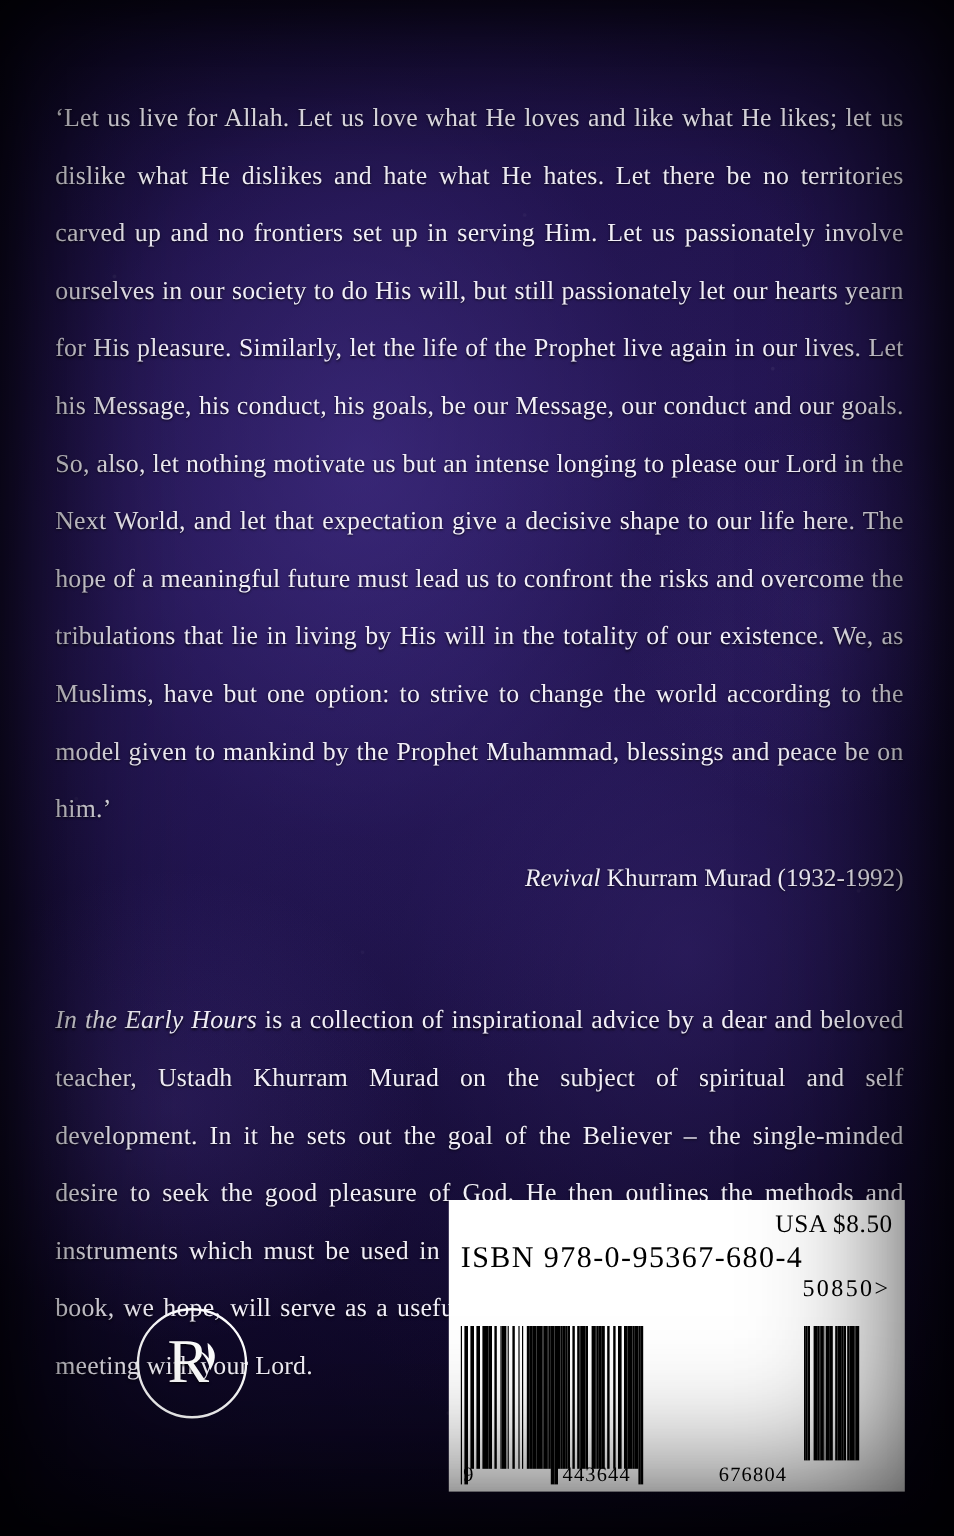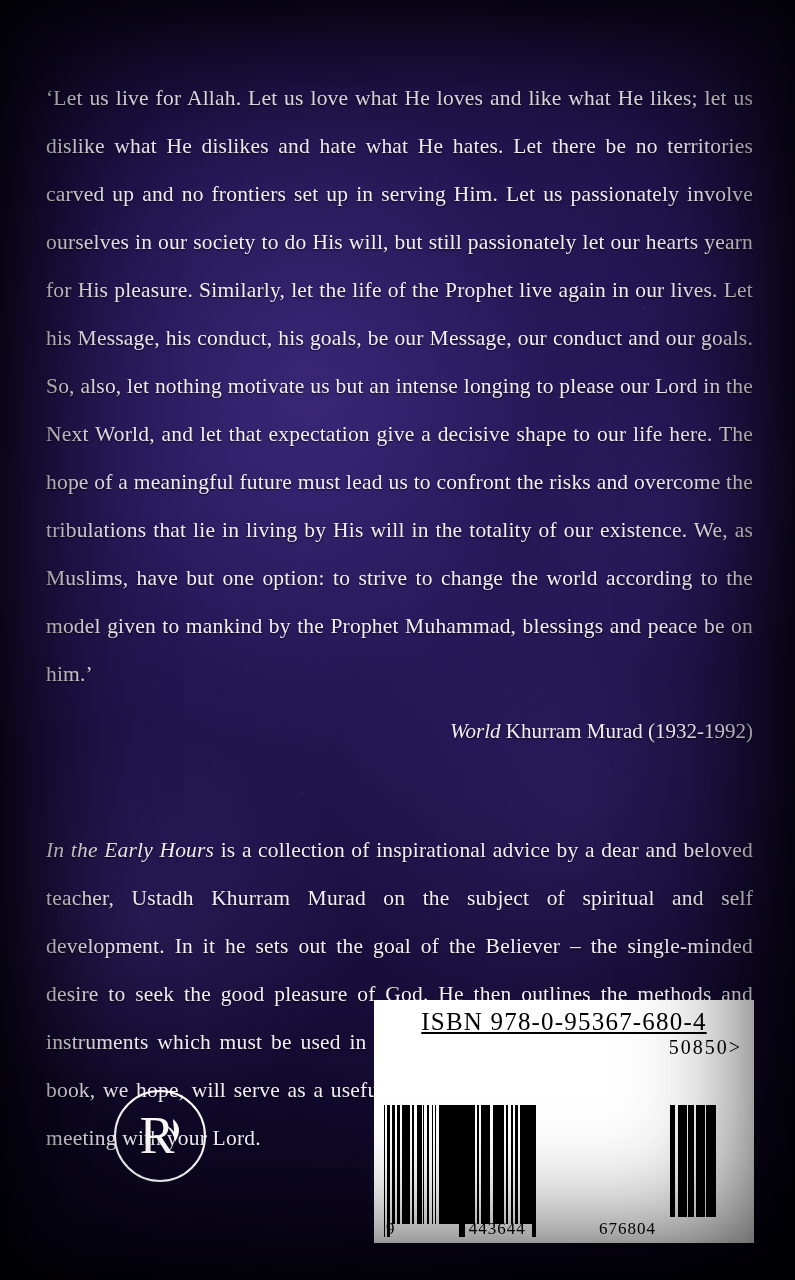--- a/index.html
+++ b/index.html
@@ -86,25 +86,24 @@
     display: flex;
     flex-direction: column;
   }
   .price {
     text-align: right;
     font-size: 21px;
     letter-spacing: 0.5px;
     margin-top: 2px;
   }
   .isbn-text {
-    text-align: center;
+    text-align: left;
     font-size: 25px;
     letter-spacing: 1.2px;
     margin-top: 2px;
-    text-decoration: underline;
   }
   .ean5row {
     text-align: right;
     font-size: 20px;
     letter-spacing: 2px;
     margin-top: 0px;
     padding-right: 2px;
   }
   .bars-area {
     display: flex;
@@ -185,41 +184,42 @@
 </style>
 </head>
 <body>
 
 <div class="page">
   <div class="tex"></div>
 
   <div class="content">
     <p class="quote">‘Let us live for Allah. Let us love what He loves and like what He likes; let us dislike what He dislikes and hate what He hates. Let there be no territories carved up and no frontiers set up in serving Him. Let us passionately involve ourselves in our society to do His will, but still passionately let our hearts yearn for His pleasure. Similarly, let the life of the Prophet live again in our lives. Let his Message, his conduct, his goals, be our Message, our conduct and our goals. So, also, let nothing motivate us but an intense longing to please our Lord in the Next World, and let that expectation give a decisive shape to our life here. The hope of a meaningful future must lead us to confront the risks and overcome the tribulations that lie in living by His will in the totality of our existence. We, as Muslims, have but one option: to strive to change the world according to the model given to mankind by the Prophet Muhammad, blessings and peace be on him.’</p>
     <div class="attrib">
-      <span class="ital">World</span>
+      <span class="ital">Revival</span>
       <span>Khurram Murad (1932-1992)</span>
     </div>
 
     <div class="blurb-wrap">
       <p class="blurb"><span class="ital">In the Early Hours</span><span> is a collection of inspirational advice by a dear and beloved teacher, Ustadh Khurram Murad on the subject of spiritual and self development. In it he sets out the goal of the Believer – the single-minded desire to seek the good pleasure of God. He then outlines the methods and instruments which must be used in the attainment of that ultimate goal. This book, we hope, will serve as a useful companion on your journey towards the meeting with your Lord.</span></p>
     </div>
   </div>
 
   <div class="logo">
     <div class="logo-mark">
       <span class="r">R</span>
       <span class="leaf">
         <svg width="22" height="26" viewBox="0 0 22 26" aria-hidden="true">
           <path d="M11 1 C17 6, 20 13, 13 24 C12 17, 9 12, 4 8 C8 9, 10 11, 12 14 C12 9, 11 5, 11 1 Z" fill="#ffffff"></path>
         </svg>
       </span>
     </div>
   </div>
 
   <div class="barcode-box">
+    <div class="price">USA $8.50</div>
     <div class="isbn-text">ISBN 978-0-95367-680-4</div>
     <div class="ean5row">50850&gt;</div>
     <div class="bars-area">
       <div class="bars-main">
         <div class="bars" id="bars-main">
             <div class="bar" style="width:1px;height:100%;align-self:flex-start"></div>
             <div class="sp" style="width:2px;height:100%;align-self:flex-start"></div>
             <div class="bar" style="width:3px;height:100%;align-self:flex-start"></div>
             <div class="sp" style="width:2px;height:90%;align-self:flex-start"></div>
             <div class="bar" style="width:3px;height:90%;align-self:flex-start"></div>

